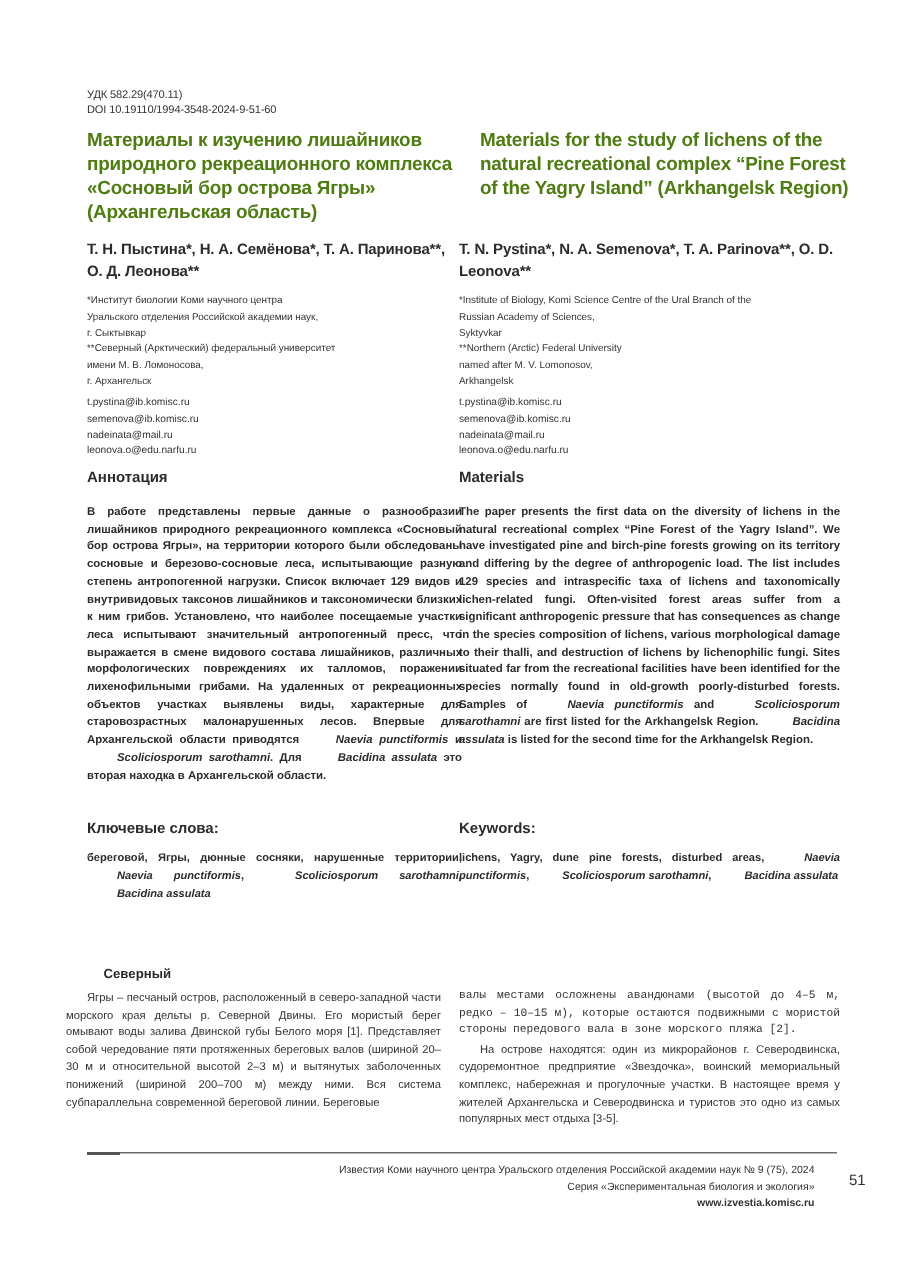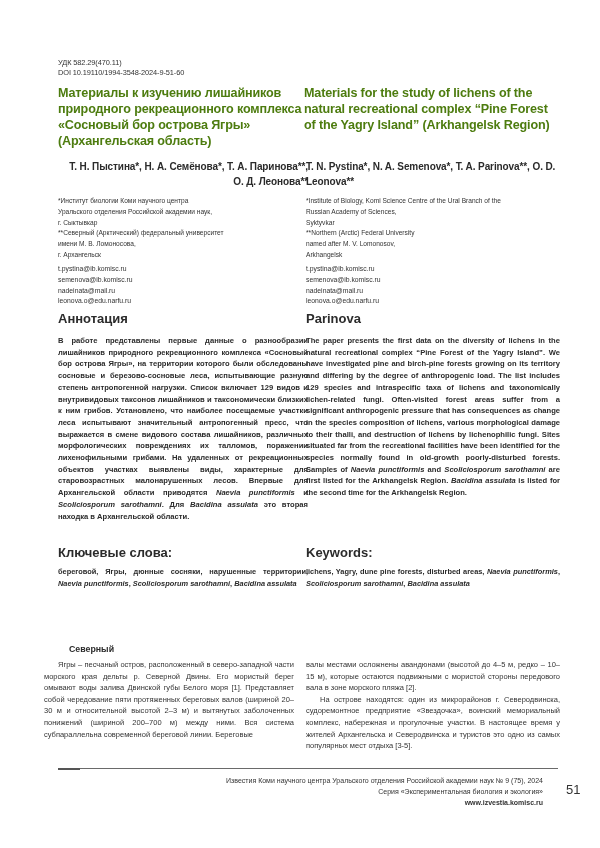--- a/index.html
+++ b/index.html
@@ -3,54 +3,54 @@
   <meta charset="utf-8">
   <style>
     html, body { margin: 0; padding: 0; background: #ffffff; }
     body {
       width: 600px; height: 848px; position: relative; overflow: hidden;
       font-family: "Liberation Sans", sans-serif; color: #2a2a2a;
     }
     .udk { position: absolute; left: 58px; top: 58px; font-size: 7.4px; line-height: 10px; color: #333; letter-spacing: -0.1px; }
     .title { position: absolute; top: 85px; font-weight: bold; font-size: 12.6px; line-height: 16px; color: #4d7c0f; letter-spacing: -0.15px; }
     .title.left { left: 58px; width: 250px; }
-    .title.right { left: 304px; width: 254px; }
+    .title.right { left: 320px; width: 254px; }
     .authors { position: absolute; top: 159px; font-weight: bold; font-size: 10px; line-height: 15px; color: #2b2b2b; letter-spacing: -0.1px; }
-    .authors.left { left: 58px; width: 250px; text-align: right; }
+    .authors.left { left: 58px; width: 250px; }
     .authors.right { left: 306px; width: 254px; }
     .affil { position: absolute; top: 196px; font-size: 6.6px; line-height: 10.8px; color: #333; }
     .affil.left { left: 58px; width: 250px; }
     .affil.right { left: 306px; width: 254px; }
     .affil div { white-space: nowrap; }
     .emails { position: absolute; top: 264px; font-size: 6.8px; line-height: 10.8px; color: #333; }
     .emails.left { left: 58px; }
     .emails.right { left: 306px; }
-    .sec-head { position: absolute; font-weight: bold; font-size: 13px; line-height: 12px; color: #2b2b2b; }
+    .sec-head { position: absolute; font-weight: bold; font-size: 10px; line-height: 12px; color: #2b2b2b; }
     .sec-head.ann { top: 313px; }
     .sec-head.kw { top: 547px; }
     .sec-head.left { left: 58px; }
     .sec-head.right { left: 306px; }
     .abstract { position: absolute; top: 335px; font-size: 7.6px; line-height: 11.7px; text-align: justify; color: #2b2b2b; font-weight: bold; }
     .abstract.left { left: 58px; width: 250px; }
     .abstract.right { left: 306px; width: 254px; }
     .kw-text { position: absolute; top: 566px; font-size: 7.4px; line-height: 12px; text-align: justify; font-weight: bold; color: #2b2b2b; }
     .kw-text.left { left: 58px; width: 250px; }
     .kw-text.right { left: 306px; width: 254px; }
-    i { font-style: italic; }
+    i { font-style: italic; margin-left: 20px; }
     .intro-head { position: absolute; left: 69px; top: 644px; font-weight: bold; font-size: 8.8px; color: #2b2b2b; }
     .body-text { position: absolute; font-size: 7.5px; line-height: 11.6px; text-align: justify; color: #333; }
     .body-text.left { left: 44px; width: 250px; top: 659px; }
     .body-text.right { left: 306px; width: 254px; top: 659px; }
     .body-text p { margin: 0; text-indent: 14px; }
-    .body-text p.noindent { text-indent: 0; }
+    .body-text p.noindent { text-indent: 0; font-family: Liberation Mono, monospace; }
     .footer-rule { position: absolute; left: 58px; top: 768px; width: 500px; height: 1px; background: #6a6a6a; }
     .footer-rule::before { content: ""; position: absolute; left: 0; top: -0.5px; width: 22px; height: 2px; background: #555; }
     .footer { position: absolute; right: 57px; top: 775px; text-align: right; font-size: 7px; line-height: 11px; color: #333; }
     .footer .url { font-weight: bold; }
-    .page-num { position: absolute; left: 566px; top: 782px; font-size: 13px; color: #333; }
+    .page-num { position: absolute; left: 566px; top: 782px; font-size: 10px; color: #333; }
   </style>
 </head>
 <body>
 
 <div class="udk">
   <div>УДК 582.29(470.11)</div>
   <div>DOI 10.19110/1994-3548-2024-9-51-60</div>
 </div>
 
 <h1 class="title left" style="margin:0">Материалы к изучению лишайников природного рекреационного комплекса «Сосновый бор острова Ягры» (Архангельская область)</h1>
@@ -83,21 +83,21 @@
   <div>leonova.o@edu.narfu.ru</div>
 </div>
 <div class="emails right">
   <div>t.pystina@ib.komisc.ru</div>
   <div>semenova@ib.komisc.ru</div>
   <div>nadeinata@mail.ru</div>
   <div>leonova.o@edu.narfu.ru</div>
 </div>
 
 <div class="sec-head ann left">Аннотация</div>
-<div class="sec-head ann right">Parinova</div>
+<div class="sec-head ann right">Materials</div>
 
 <div class="abstract left"><span>В работе представлены первые данные о разнообразии лишайников природного рекреационного комплекса «Сосновый бор острова Ягры», на территории которого были обследованы сосновые и березово-сосновые леса, испытывающие разную степень антропогенной нагрузки. Список включает 129 видов и внутривидовых таксонов лишайников и таксономически близких к ним грибов. Установлено, что наиболее посещаемые участки леса испытывают значительный антропогенный пресс, что выражается в смене видового состава лишайников, различных морфологических повреждениях их талломов, поражении лихенофильными грибами. На удаленных от рекреационных объектов участках выявлены виды, характерные для старовозрастных малонарушенных лесов. Впервые для Архангельской области приводятся </span><i>Naevia punctiformis</i><span> и </span><i>Scoliciosporum sarothamni</i><span>. Для </span><i>Bacidina assulata</i><span> это вторая находка в Архангельской области.</span></div>
 
 <div class="abstract right"><span>The paper presents the first data on the diversity of lichens in the natural recreational complex “Pine Forest of the Yagry Island”. We have investigated pine and birch-pine forests growing on its territory and differing by the degree of anthropogenic load. The list includes 129 species and intraspecific taxa of lichens and taxonomically lichen-related fungi. Often-visited forest areas suffer from a significant anthropogenic pressure that has consequences as change in the species composition of lichens, various morphological damage to their thalli, and destruction of lichens by lichenophilic fungi. Sites situated far from the recreational facilities have been identified for the species normally found in old-growth poorly-disturbed forests. Samples of </span><i>Naevia punctiformis</i><span> and </span><i>Scoliciosporum sarothamni</i><span> are first listed for the Arkhangelsk Region. </span><i>Bacidina assulata</i><span> is listed for the second time for the Arkhangelsk Region.</span></div>
 
 <div class="sec-head kw left">Ключевые слова:</div>
 <div class="sec-head kw right">Keywords:</div>
 
 <div class="kw-text left"><span>береговой, Ягры, дюнные сосняки, нарушенные территории, </span><i>Naevia punctiformis</i><span>, </span><i>Scoliciosporum sarothamni</i><span>, </span><i>Bacidina assulata</i></div>
 

